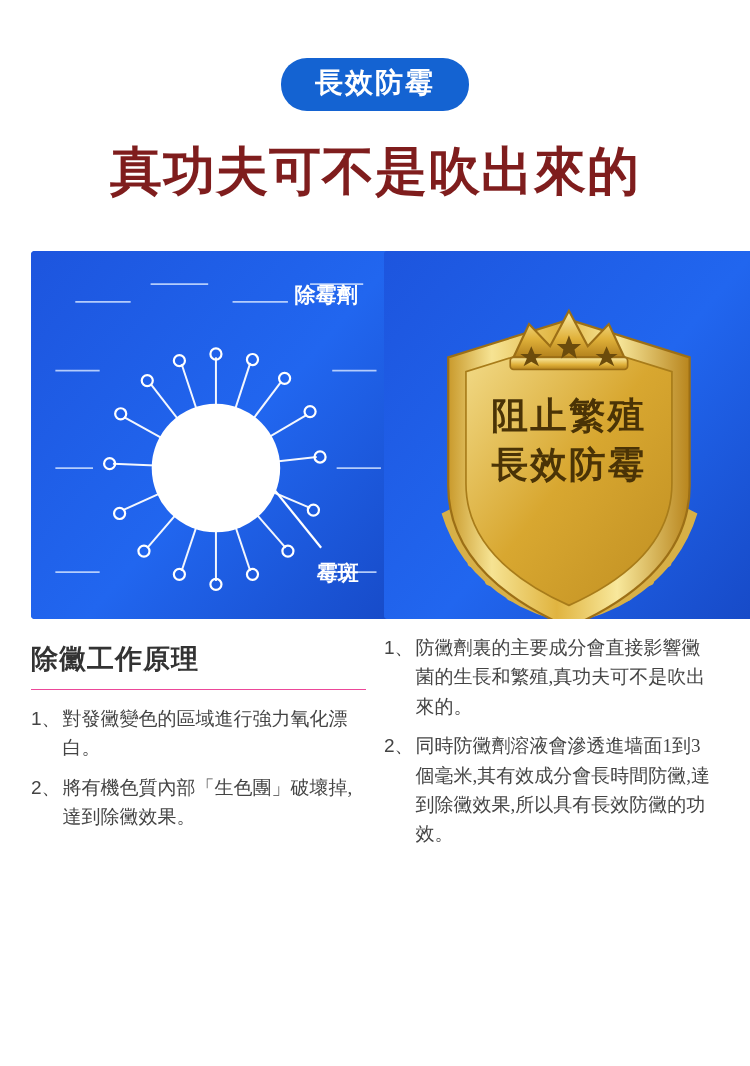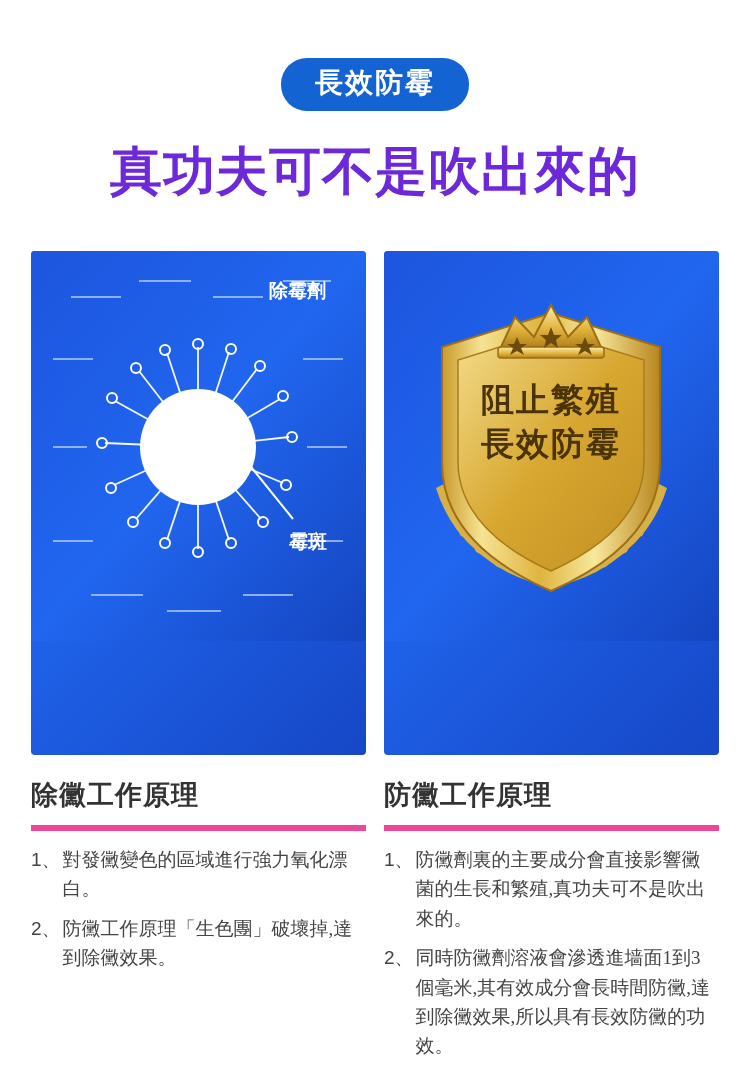--- a/index.html
+++ b/index.html
@@ -32,60 +32,61 @@
     padding: 10px 34px 12px 34px;
     border-radius: 26px;
     line-height: 1.1;
   }
   .headline {
     margin-top: 26px;
     text-align: center;
     font-size: 52px;
     font-weight: bold;
     letter-spacing: 1px;
-    color: #6d28d9;
+    color: #7f1d1d;
   }
 
   
   .panels {
     margin-top: 44px;
     display: flex;
     justify-content: center;
     gap: 18px;
   }
   .panel {
     width: 335px;
   }
   .figure {
     width: 335px;
-    height: 504px;
+    height: 368px;
     border-radius: 4px;
     position: relative;
     overflow: hidden;
+    padding-left: 36px;
   }
   .fig-left {
     background: linear-gradient(135deg, #1b4fd8 0%, #1f63ea 45%, #1647c6 100%);
   }
   .fig-right {
     background: linear-gradient(135deg, #1b4fd8 0%, #1f63ea 45%, #1647c6 100%);
   }
   .fig-svg {
     position: absolute;
     inset: 0;
   }
 
   
   .panel-title {
     margin-top: 22px;
     font-size: 27px;
     font-weight: bold;
     color: #333333;
     letter-spacing: 1px;
     padding-bottom: 12px;
-    border-bottom: 6px solid #ec4899;
+    border-bottom: 1px solid #ec4899;
   }
   .items {
     margin-top: 14px;
   }
   .item {
     display: flex;
     align-items: flex-start;
     font-size: 19px;
     line-height: 1.55;
     color: #444444;
@@ -195,21 +196,21 @@
 
     <div class="panel-title">除黴工作原理</div>
 
     <div class="items">
       <div class="item">
         <span class="item-num">1、</span>
         <span class="item-text">對發黴變色的區域進行強力氧化漂白。</span>
       </div>
       <div class="item">
         <span class="item-num">2、</span>
-        <span class="item-text">防黴工作原理「生色團」破壞掉,達到除黴效果。</span>
+        <span class="item-text">將有機色質內部「生色團」破壞掉,達到除黴效果。</span>
       </div>
     </div>
   </div>
 
   <div class="panel panel-right">
 
     <div class="figure fig-right">
       <svg class="fig-svg" viewBox="0 0 335 390" xmlns="http://www.w3.org/2000/svg">
         <defs>
           <linearGradient id="lgBlue2" x1="0" y1="0" x2="1" y2="1">
@@ -283,21 +284,20 @@
           <polygon points="133,86 136,93 143,93 137,97 140,104 133,100 126,104 129,97 123,93 130,93"></polygon>
           <polygon points="167,76 170,84 178,84 172,89 174,97 167,92 160,97 162,89 156,84 164,84"></polygon>
           <polygon points="201,86 204,93 211,93 205,97 208,104 201,100 194,104 197,97 191,93 198,93"></polygon>
         </g>
 
         <text x="167" y="160" text-anchor="middle" fill="#4a3306" font-family="Liberation Sans, sans-serif" font-size="33" font-weight="bold" letter-spacing="2">阻止繁殖</text>
         <text x="167" y="204" text-anchor="middle" fill="#4a3306" font-family="Liberation Sans, sans-serif" font-size="33" font-weight="bold" letter-spacing="2">長效防霉</text>
       </svg>
     </div>
 
-    <div class="panel-title">防黴工作原理</div>
 
     <div class="items">
       <div class="item">
         <span class="item-num">1、</span>
         <span class="item-text">防黴劑裏的主要成分會直接影響黴菌的生長和繁殖,真功夫可不是吹出來的。</span>
       </div>
       <div class="item">
         <span class="item-num">2、</span>
         <span class="item-text">同時防黴劑溶液會滲透進墙面1到3個毫米,其有效成分會長時間防黴,達到除黴效果,所以具有長效防黴的功效。</span>
       </div>

